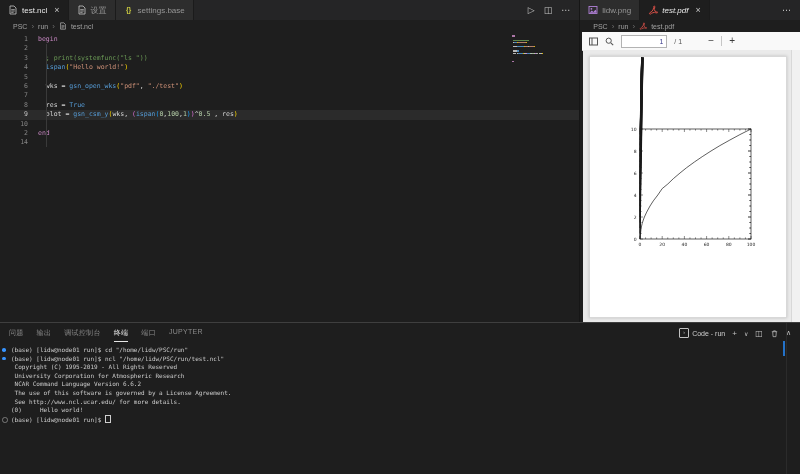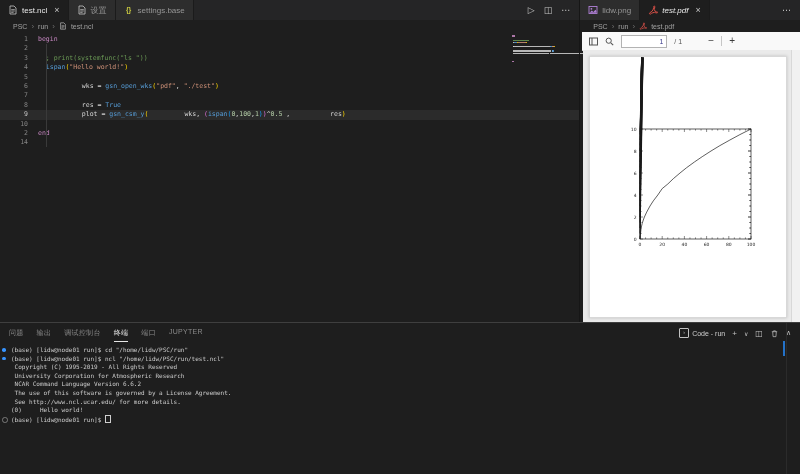--- a/index.html
+++ b/index.html
@@ -32,21 +32,21 @@
   .code-row.current{background:var(--current-line-bg);}
   .gutter{width:28px;flex:none;text-align:right;padding-right:10px;color:var(--line-number);}
   .code-row.current .gutter{color:var(--line-number-active);}
   .code-text{white-space:pre;}
   .tok-kw{color:var(--syntax-keyword);}
   .tok-cm{color:var(--syntax-comment);}
   .tok-fn{color:var(--syntax-function);}
   .tok-st{color:var(--syntax-string);}
   .tok-nu{color:var(--syntax-number);}
   .tok-co{color:var(--syntax-constant);margin-top:16px;}
-  .tok-id{color:var(--syntax-variable);padding-left:36px;}
+  .tok-id{color:var(--syntax-variable);}
   .tok-pl{color:var(--syntax-plain);}
   .tok-b1{color:var(--bracket-1);}
   .tok-b2{color:var(--bracket-2);}
   .tok-b3{color:var(--bracket-3);}
   .indent-guide{position:absolute;left:46px;top:12px;width:1px;height:103px;background:var(--indent-guide);}
   
   .minimap{position:absolute;left:512px;top:3px;width:42px;}
   .mm-row{height:2.15px;display:flex;}
   .mm-dash{height:1.3px;margin-top:0.4px;opacity:0.85;}
   

